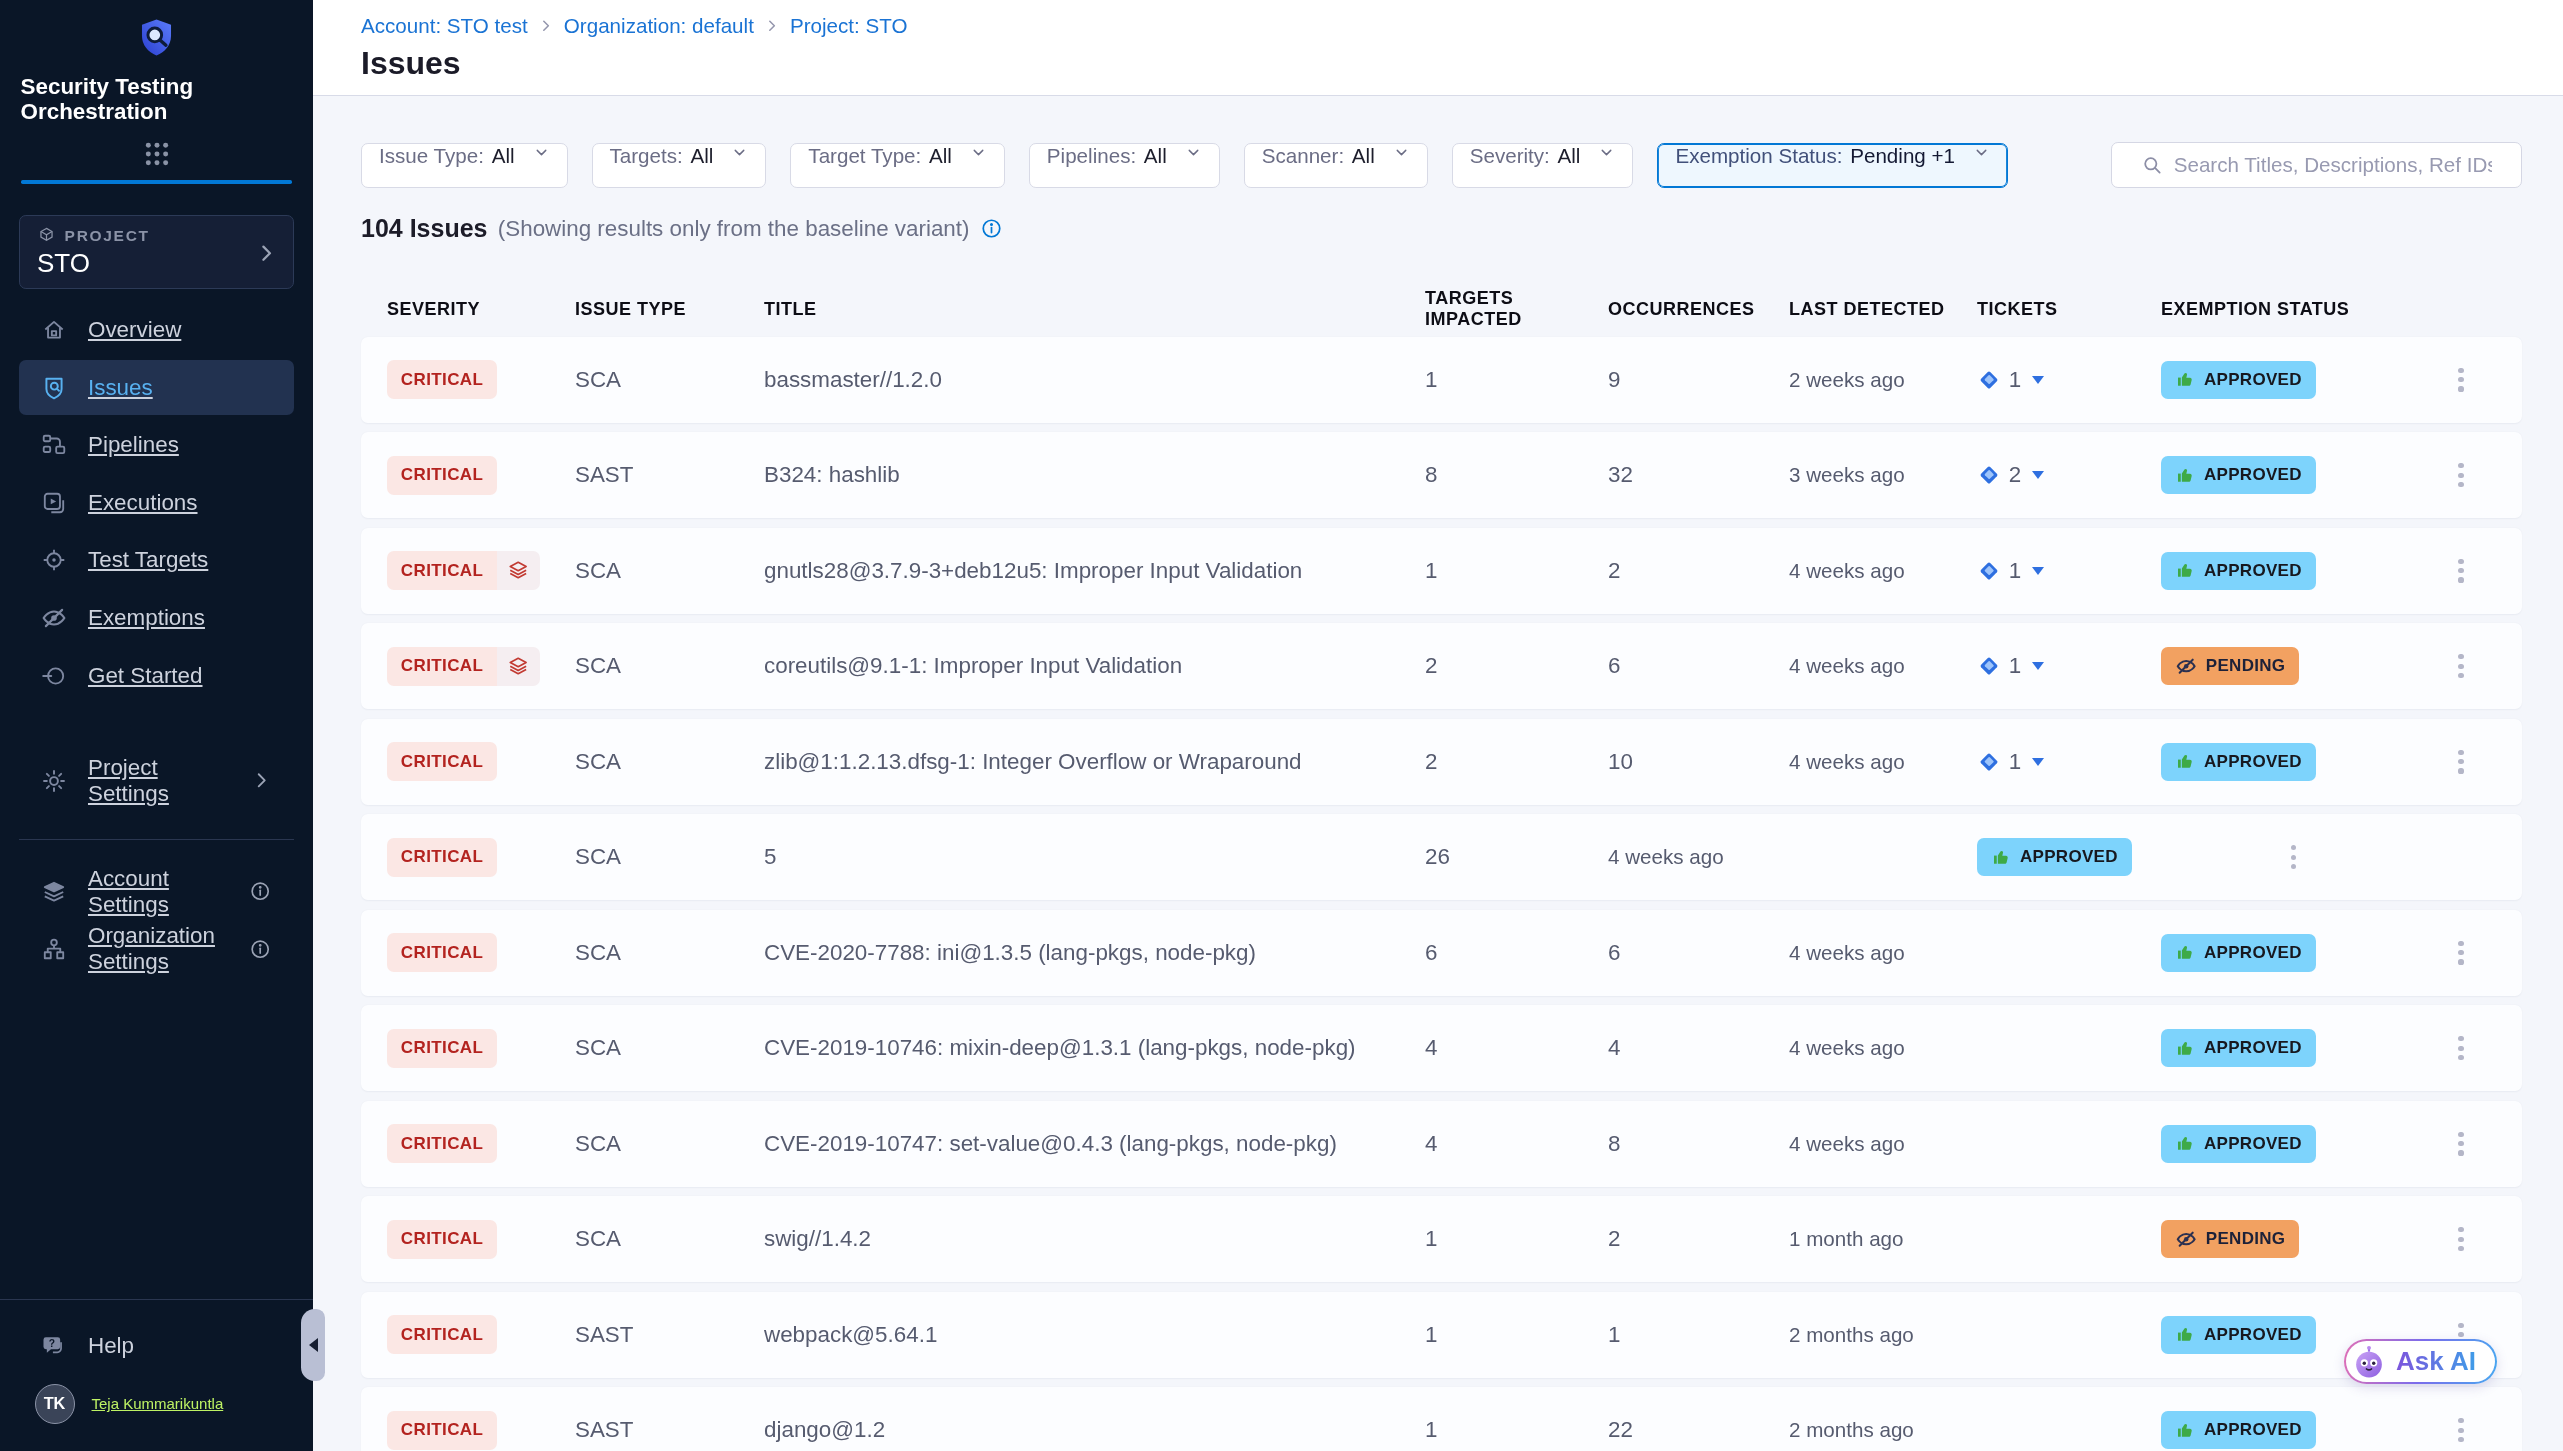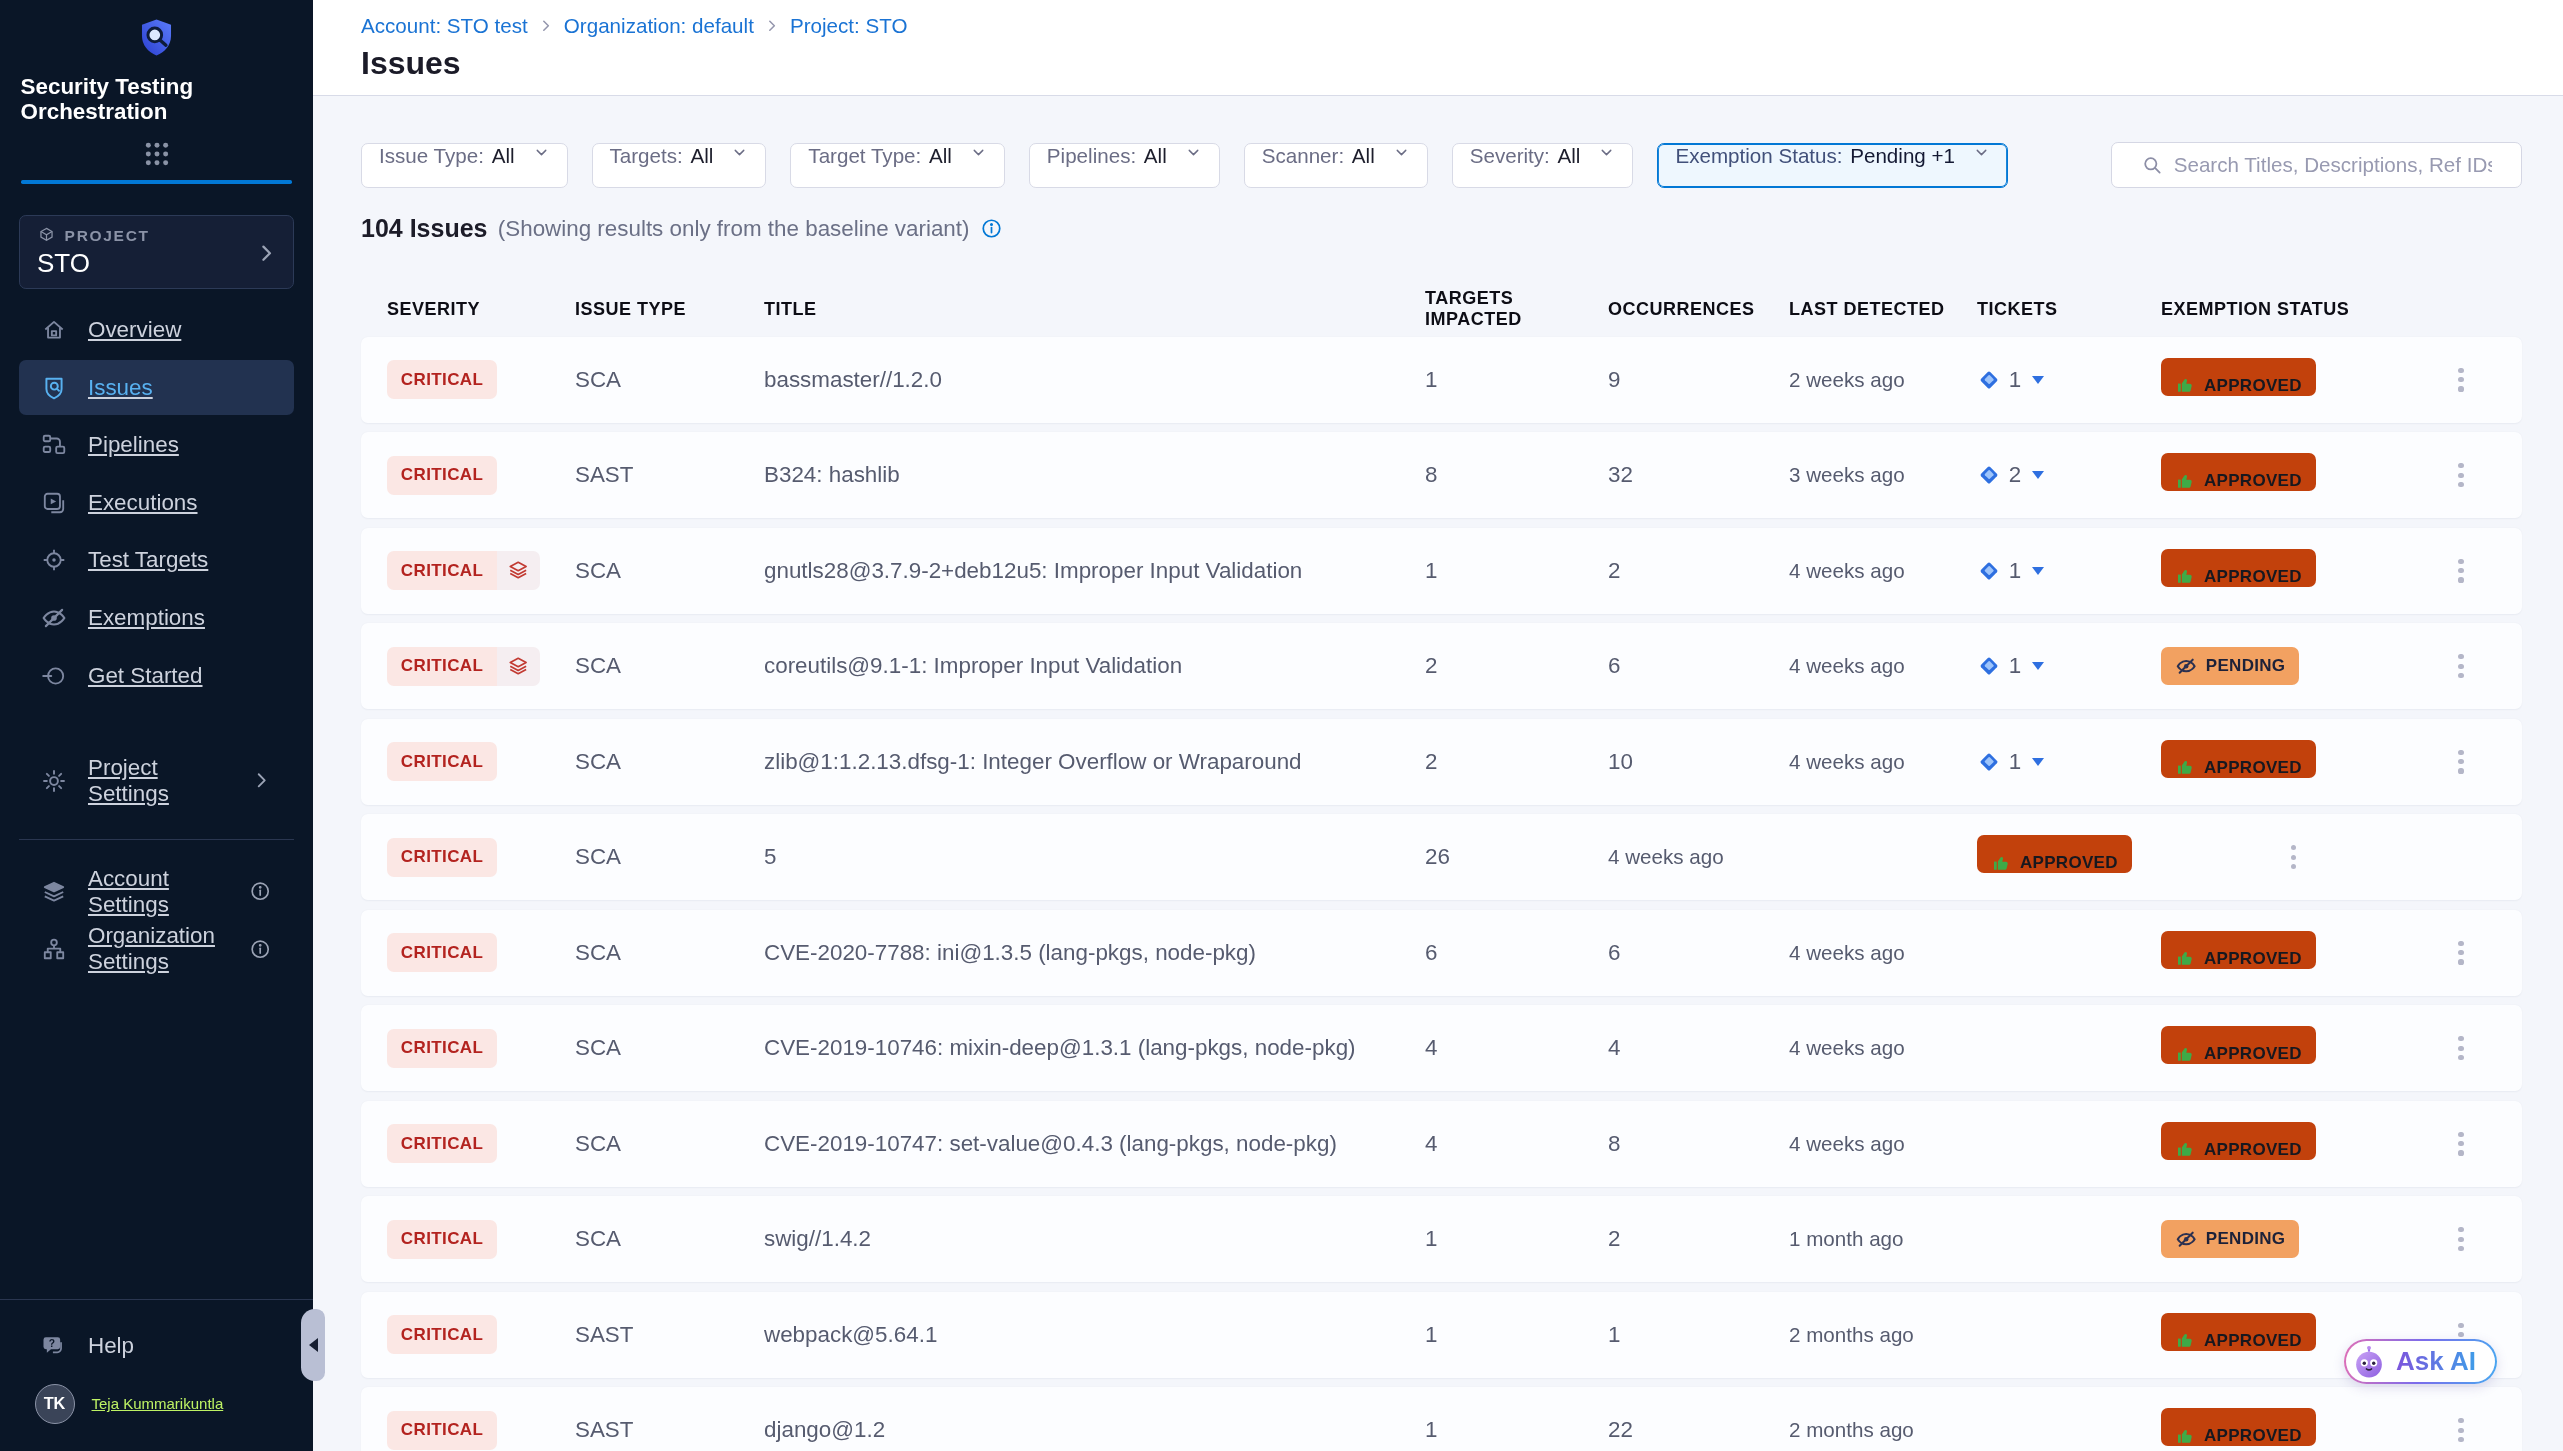--- a/index.html
+++ b/index.html
@@ -96,21 +96,21 @@
   .sev-main { background:#fbe7e4; color:#b3231f; padding:9.5px 13.8px; display:flex; align-items:center; }
   .sev-layers { background:#f5eef1; padding:0 10.3px; display:flex; align-items:center; color:#c23a32; }
 
   .ticket-wrap { display:flex; align-items:center; gap:7.7px; cursor:pointer; }
   .ticket-count { font-size:22.4px; color:#565b6f; }
   .ticket-caret { width:0; height:0; border-left:6.9px solid transparent;
     border-right:6.9px solid transparent; border-top:8.6px solid #2e6fe0; margin-left:3.4px; }
 
   .status-badge { display:inline-flex; align-items:center; gap:8.6px; height:38px;
     padding:0 13.8px; border-radius:6.9px; font-size:17px; font-weight:bold; letter-spacing:0.3px; }
-  .status-badge.approved { background:#c2410c; color:#17181f;align-items:flex-end; }
+  .status-badge.approved { background:#7dd3fc; color:#17181f; }
   .status-badge.approved .st-ic { color:#3eaa47; }
   .status-badge.pending { background:#f2a161; color:#1d2138; }
   .status-badge.pending .st-ic { color:#2b3050; }
 
   .kebab { justify-self:center; display:flex; flex-direction:column; gap:4.3px;
     cursor:pointer; padding:6.9px; }
   .kebab span { width:5.2px; height:5.2px; border-radius:50%; background:#b4b6c8; }
 
   .ask-ai { position:fixed; right:66px; bottom:67px; height:45px; z-index:9;
     display:flex; align-items:center; gap:8.6px; padding:0 19px 0 5.2px;
@@ -538,21 +538,21 @@
         <span class="sev-layers">
           <svg width="22.4" height="22.4" viewBox="0 0 24 24" fill="none" stroke="currentColor" stroke-width="1.8" stroke-linejoin="round">
             <path d="M12 3.5l8.5 4.5L12 12.5 3.5 8z"></path>
                   <path d="M20.5 12L12 16.5 3.5 12"></path>
                   <path d="M20.5 15.5L12 20l-8.5-4.5"></path>
           </svg>
         </span>
       </span>
     </div>
     <div class="cell">SCA</div>
-    <div class="cell">gnutls28@3.7.9-2+deb12u5: Improper Input Validation</div>
+    <div class="cell">gnutls28@3.7.9-3+deb12u5: Improper Input Validation</div>
     <div class="cell">1</div>
     <div class="cell">2</div>
     <div class="cell last">4 weeks ago</div>
     <div class="cell">
       <span class="ticket-wrap">
         <span class="ic">
           <svg width="24" height="24" viewBox="0 0 28 28">
             <rect x="6.5" y="6.5" width="15" height="15" rx="2" transform="rotate(45 14 14)" fill="#2e6fe0"></rect>
             <rect x="10" y="9" width="8" height="8" rx="1" transform="rotate(45 13.5 13.5)" fill="#9dc4fb"></rect>
           </svg>

